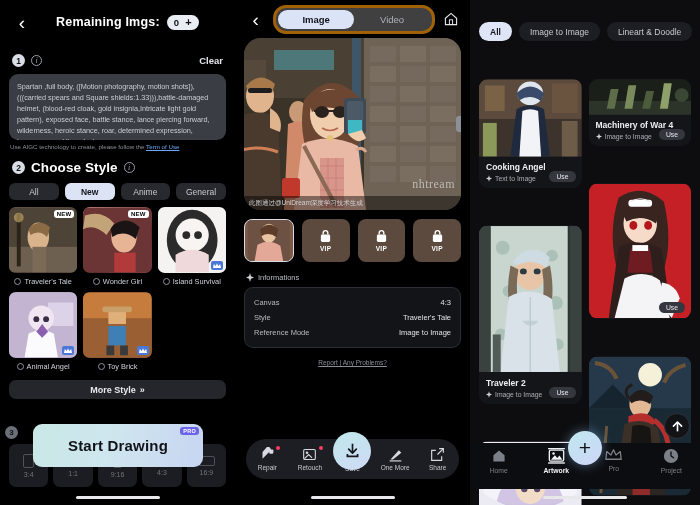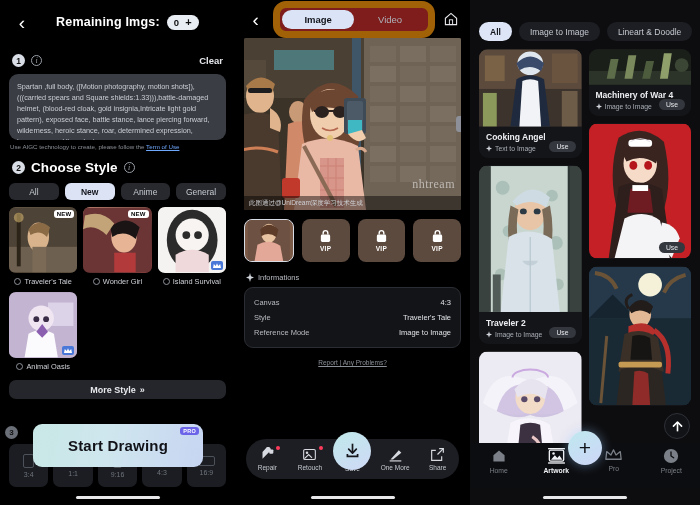--- a/index.html
+++ b/index.html
@@ -70,28 +70,28 @@
     background:linear-gradient(100deg,#c8e8e6 0%,#cfe6ee 45%,#c7d5f2 100%);
     display:flex; align-items:center; justify-content:center;
     color:#111318; font-size:15px; font-weight:700; letter-spacing:.2px; }
   .pro-tag { position:absolute; top:3px; right:4px; background:#6b63e8; color:#fff; font-size:5.5px;
     font-weight:800; padding:1px 3px; border-radius:3px; letter-spacing:.3px; }
   .home-ind { position:absolute; bottom:6px; left:50%; transform:translateX(-50%);
     width:84px; height:3.5px; border-radius:2px; background:#e8e8ea; }
 
   
   .hdr2 { height:38px; display:flex; align-items:center; padding:0 11px; gap:8px; }
-  .seg { display:flex; background:#7f1d1d; border:7px solid #a16207; border-radius:13px;
+  .seg { display:flex; background:#404040; border:3px solid #a16207; border-radius:13px;
     padding:2px; width:168px; }
   .seg-item { flex:1; height:19px; border-radius:11px; display:flex; align-items:center;
     justify-content:center; font-size:9.5px; color:#aeb2b9; }
   .seg-item.active { background:#dbe4f6; color:#12131a; font-weight:700; }
   .home-ic { margin-left:auto; width:16px; height:16px; }
 
-  .canvas-wrap { margin:0 9px; border-radius:2px; overflow:hidden; position:relative; height:172px;
+  .canvas-wrap { margin:0 9px; border-radius:17px; overflow:hidden; position:relative; height:172px;
     background:#2a2622; }
   .wm { position:absolute; right:6px; bottom:18px; font-family:"Liberation Serif", serif;
     font-size:12px; color:rgba(255,255,255,.55); letter-spacing:.5px; }
   .cap-bar { position:absolute; left:0; right:0; bottom:0; height:14px; background:rgba(0,0,0,.45);
     display:flex; align-items:center; padding-left:5px; font-size:6.5px; color:#cfd2d6; }
   .side-dot { position:absolute; right:0; top:50%; transform:translateY(-50%); width:5px; height:16px;
     background:#8d9098; border-radius:3px 0 0 3px; }
 
   .thumb-row { display:flex; gap:8px; padding:9px 9px 0 9px; }
   .tm { flex:1; height:43px; border-radius:8px; position:relative; overflow:hidden;
@@ -128,21 +128,21 @@
     display:flex; align-items:center; justify-content:center; }
 
   
   .chip-row { display:flex; gap:7px; padding:22px 0 0 9px; }
   .chip { height:19px; border-radius:10px; background:#1c1e23; color:#c6cad1; font-size:8.5px;
     display:flex; align-items:center; justify-content:center; padding:0 11px; white-space:nowrap; }
   .chip.active { background:#dde5f6; color:#14151b; font-weight:700; }
 
   .masonry { display:flex; gap:7px; padding:8px 9px 0 9px; }
   .col { flex:1; display:flex; flex-direction:column; gap:7px; }
-  .card { border-radius:9px; overflow:hidden; background:#141519; position:relative; }
+  .card { border-radius:9px; overflow:hidden; background:#141519; position:relative;margin-top:30px; }
   .card-img { width:100%; display:block; }
   .card-meta { padding:5px 7px 6px 7px; }
   .card-title { font-size:8.5px; font-weight:700; color:#eceef2; }
   .card-sub { display:flex; align-items:center; gap:3px; margin-top:3px; font-size:6.8px; color:#a9aeb6; }
   .use-btn { position:absolute; right:6px; bottom:6px; background:#34373e; color:#e6e8ec; font-size:6.8px;
     padding:2px 7px; border-radius:7px; }
 
   .fab-up { position:absolute; right:10px; bottom:66px; width:26px; height:26px; border-radius:50%;
     background:#111317; border:1px solid #2e3138; display:flex; align-items:center; justify-content:center; }
   .tabbar { position:absolute; left:0; right:0; bottom:16px; height:46px; background:#0c0d10;
@@ -272,24 +272,46 @@
             <path d="M28 40 l6 -8 l6 8 l-6 6z" fill="#8b5fb0"></path>
           </svg>
           <span class="badge-crown">
             <svg width="8" height="6" viewBox="0 0 10 7">
                 <path d="M0 6 L1 1 L3.5 3.5 L5 0 L6.5 3.5 L9 1 L10 6 Z" fill="#fff"></path>
               </svg>
           </span>
         </div>
         <div class="style-name">
           <span class="ring"></span>
-          <span>Animal Oasis</span>
-        </div>
-      </div>
-
+          <span>Animal Angel</span>
+        </div>
+      </div>
+
+      <div class="style-cell">
+        <div class="thumb" style="background:#8a5a33;">
+          <svg width="100%" height="100%" viewBox="0 0 70 66">
+            <rect width="70" height="66" fill="#9a6034"></rect>
+            <rect x="0" y="0" width="70" height="26" fill="#c57c3d"></rect>
+            <rect x="26" y="18" width="18" height="14" fill="#e0b07a"></rect>
+            <rect x="20" y="14" width="30" height="6" rx="2" fill="#c9a06a"></rect>
+            <rect x="26" y="34" width="18" height="20" fill="#3f7fb5"></rect>
+            <rect x="24" y="54" width="8" height="10" fill="#3a3a3a"></rect>
+            <rect x="38" y="54" width="8" height="10" fill="#3a3a3a"></rect>
+          </svg>
+          <span class="badge-crown">
+            <svg width="8" height="6" viewBox="0 0 10 7">
+                <path d="M0 6 L1 1 L3.5 3.5 L5 0 L6.5 3.5 L9 1 L10 6 Z" fill="#fff"></path>
+              </svg>
+          </span>
+        </div>
+        <div class="style-name">
+          <span class="ring"></span>
+          <span>Toy Brick</span>
+        </div>
+      </div>
     </div>
 
     <div class="more-style">
       <span>More Style</span>
       <span>»</span>
     </div>
 
     <div class="sec3">
       <span class="num3">3</span>
       <div class="ratio-row">

